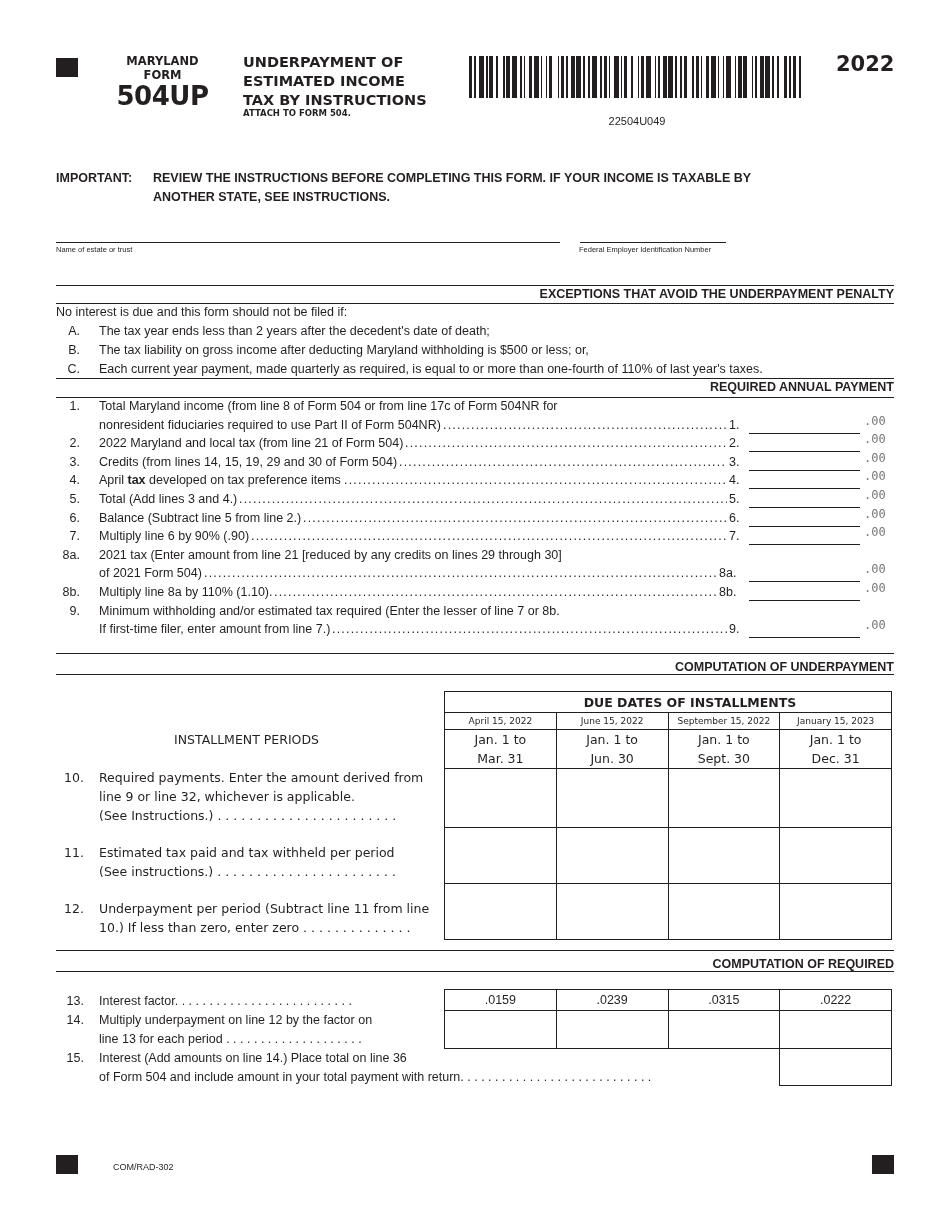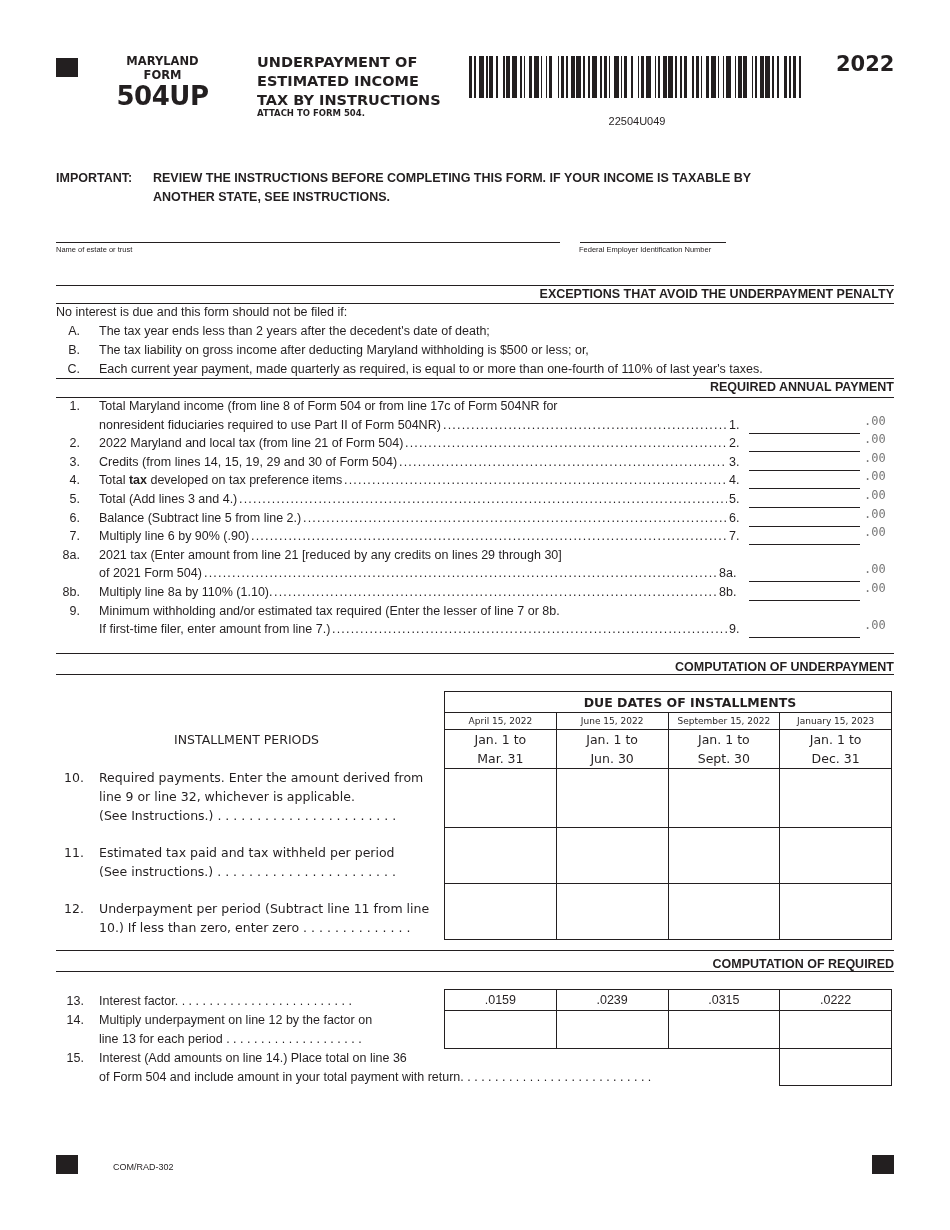--- a/index.html
+++ b/index.html
@@ -35,21 +35,21 @@
 <div class="reg-mark" style="left:56px;top:58px;"></div>
 <div class="reg-mark" style="left:56px;top:1155px;"></div>
 <div class="reg-mark" style="left:872px;top:1155px;"></div>
 
 <div class="abs" style="left:110px;top:54px;width:105px;">
   <div class="hdr-small">MARYLAND</div>
   <div class="hdr-small">FORM</div>
   <div class="form-num" style="text-align:center;line-height:28px;">504UP</div>
 </div>
 
-<div class="abs" style="left:257px;top:53px;">
+<div class="abs" style="left:243px;top:53px;">
   <div class="title">UNDERPAYMENT OF</div>
   <div class="title">ESTIMATED INCOME</div>
   <div class="title">TAX BY INSTRUCTIONS</div>
   <div class="attach" style="margin-top:-2px;">ATTACH TO FORM 504.</div>
 </div>
 
 <div class="barcode" style="left:469px;top:56px;width:336px;" id="barcode">
     <span style="width: 3.41117px;"></span>
     <span style="width: 1.70558px; background: transparent;"></span>
     <span style="width: 1.70558px;"></span>
@@ -219,21 +219,21 @@
     <div class="txt" style="top: 436.2px; left: 729px;">2.</div>
     <div class="ans-line" style="left: 749px; top: 451.2px; height: 15px; margin-top: -15px; border-top: none; border-bottom: 1px solid rgb(35, 31, 32);"></div>
     <div class="cents" style="left: 864px; top: 432.2px;">.00</div>
     <div class="num" style="left: 52px; top: 454.8px;">3.</div>
     <div class="txt" style="left: 99px; top: 454.8px;"><span>Credits (from lines 14, 15, 19, 29 and 30 of Form 504)</span></div>
     <div class="txt dot-fill" style="top: 454.8px; left: 399px; overflow: hidden; text-align: right; width: 328px; clip-path: inset(0px);">........................................................................................................................................................................................................</div>
     <div class="txt" style="top: 454.8px; left: 729px;">3.</div>
     <div class="ans-line" style="left: 749px; top: 469.8px; height: 15px; margin-top: -15px; border-top: none; border-bottom: 1px solid rgb(35, 31, 32);"></div>
     <div class="cents" style="left: 864px; top: 450.8px;">.00</div>
     <div class="num" style="left: 52px; top: 473.4px;">4.</div>
-    <div class="txt" style="left: 99px; top: 473.4px;"><span>Total </span><b>tax</b><span> developed on tax preference items</span></div>
+    <div class="txt" style="left: 99px; top: 473.4px;"><span>April </span><b>tax</b><span> developed on tax preference items</span></div>
     <div class="txt dot-fill" style="top: 473.4px; left: 344px; overflow: hidden; text-align: right; width: 383px; clip-path: inset(0px);">........................................................................................................................................................................................................</div>
     <div class="txt" style="top: 473.4px; left: 729px;">4.</div>
     <div class="ans-line" style="left: 749px; top: 488.4px; height: 15px; margin-top: -15px; border-top: none; border-bottom: 1px solid rgb(35, 31, 32);"></div>
     <div class="cents" style="left: 864px; top: 469.4px;">.00</div>
     <div class="num" style="left: 52px; top: 492px;">5.</div>
     <div class="txt" style="left: 99px; top: 492px;"><span>Total (Add lines 3 and 4.)</span></div>
     <div class="txt dot-fill" style="top: 492px; left: 239px; overflow: hidden; text-align: right; width: 488px; clip-path: inset(0px);">........................................................................................................................................................................................................</div>
     <div class="txt" style="top: 492px; left: 729px;">5.</div>
     <div class="ans-line" style="left: 749px; top: 507px; height: 15px; margin-top: -15px; border-top: none; border-bottom: 1px solid rgb(35, 31, 32);"></div>
     <div class="cents" style="left: 864px; top: 488px;">.00</div>

